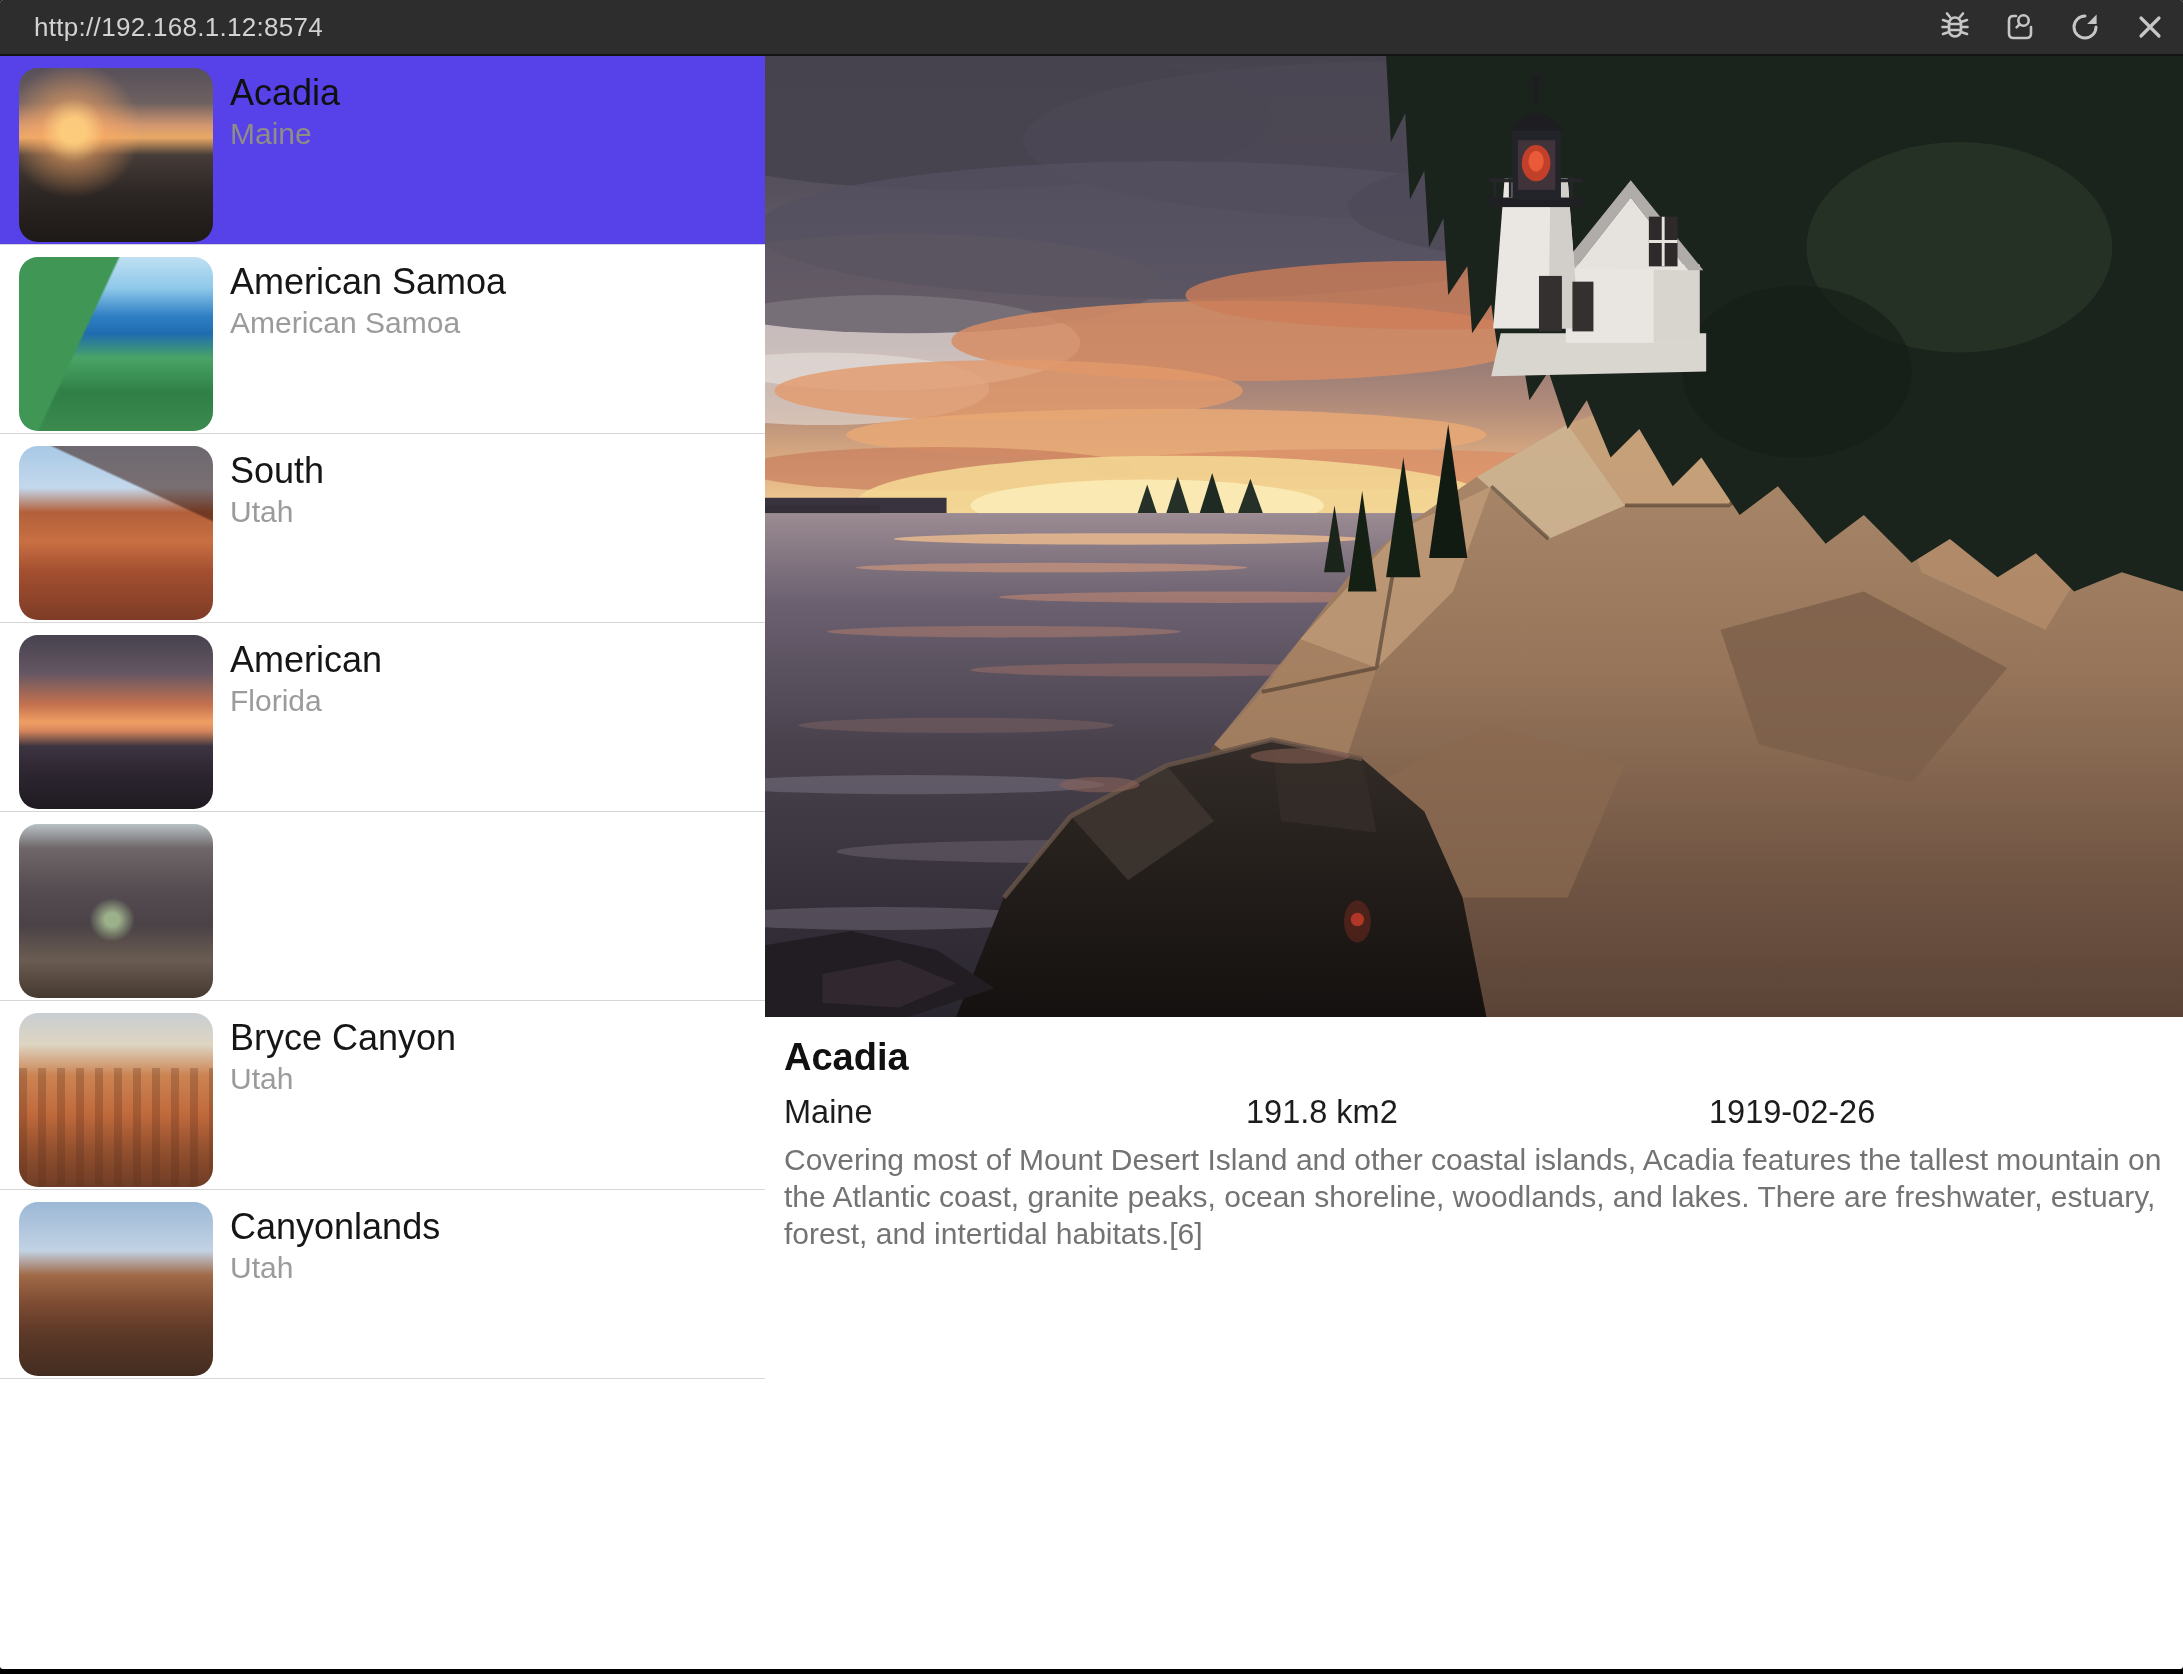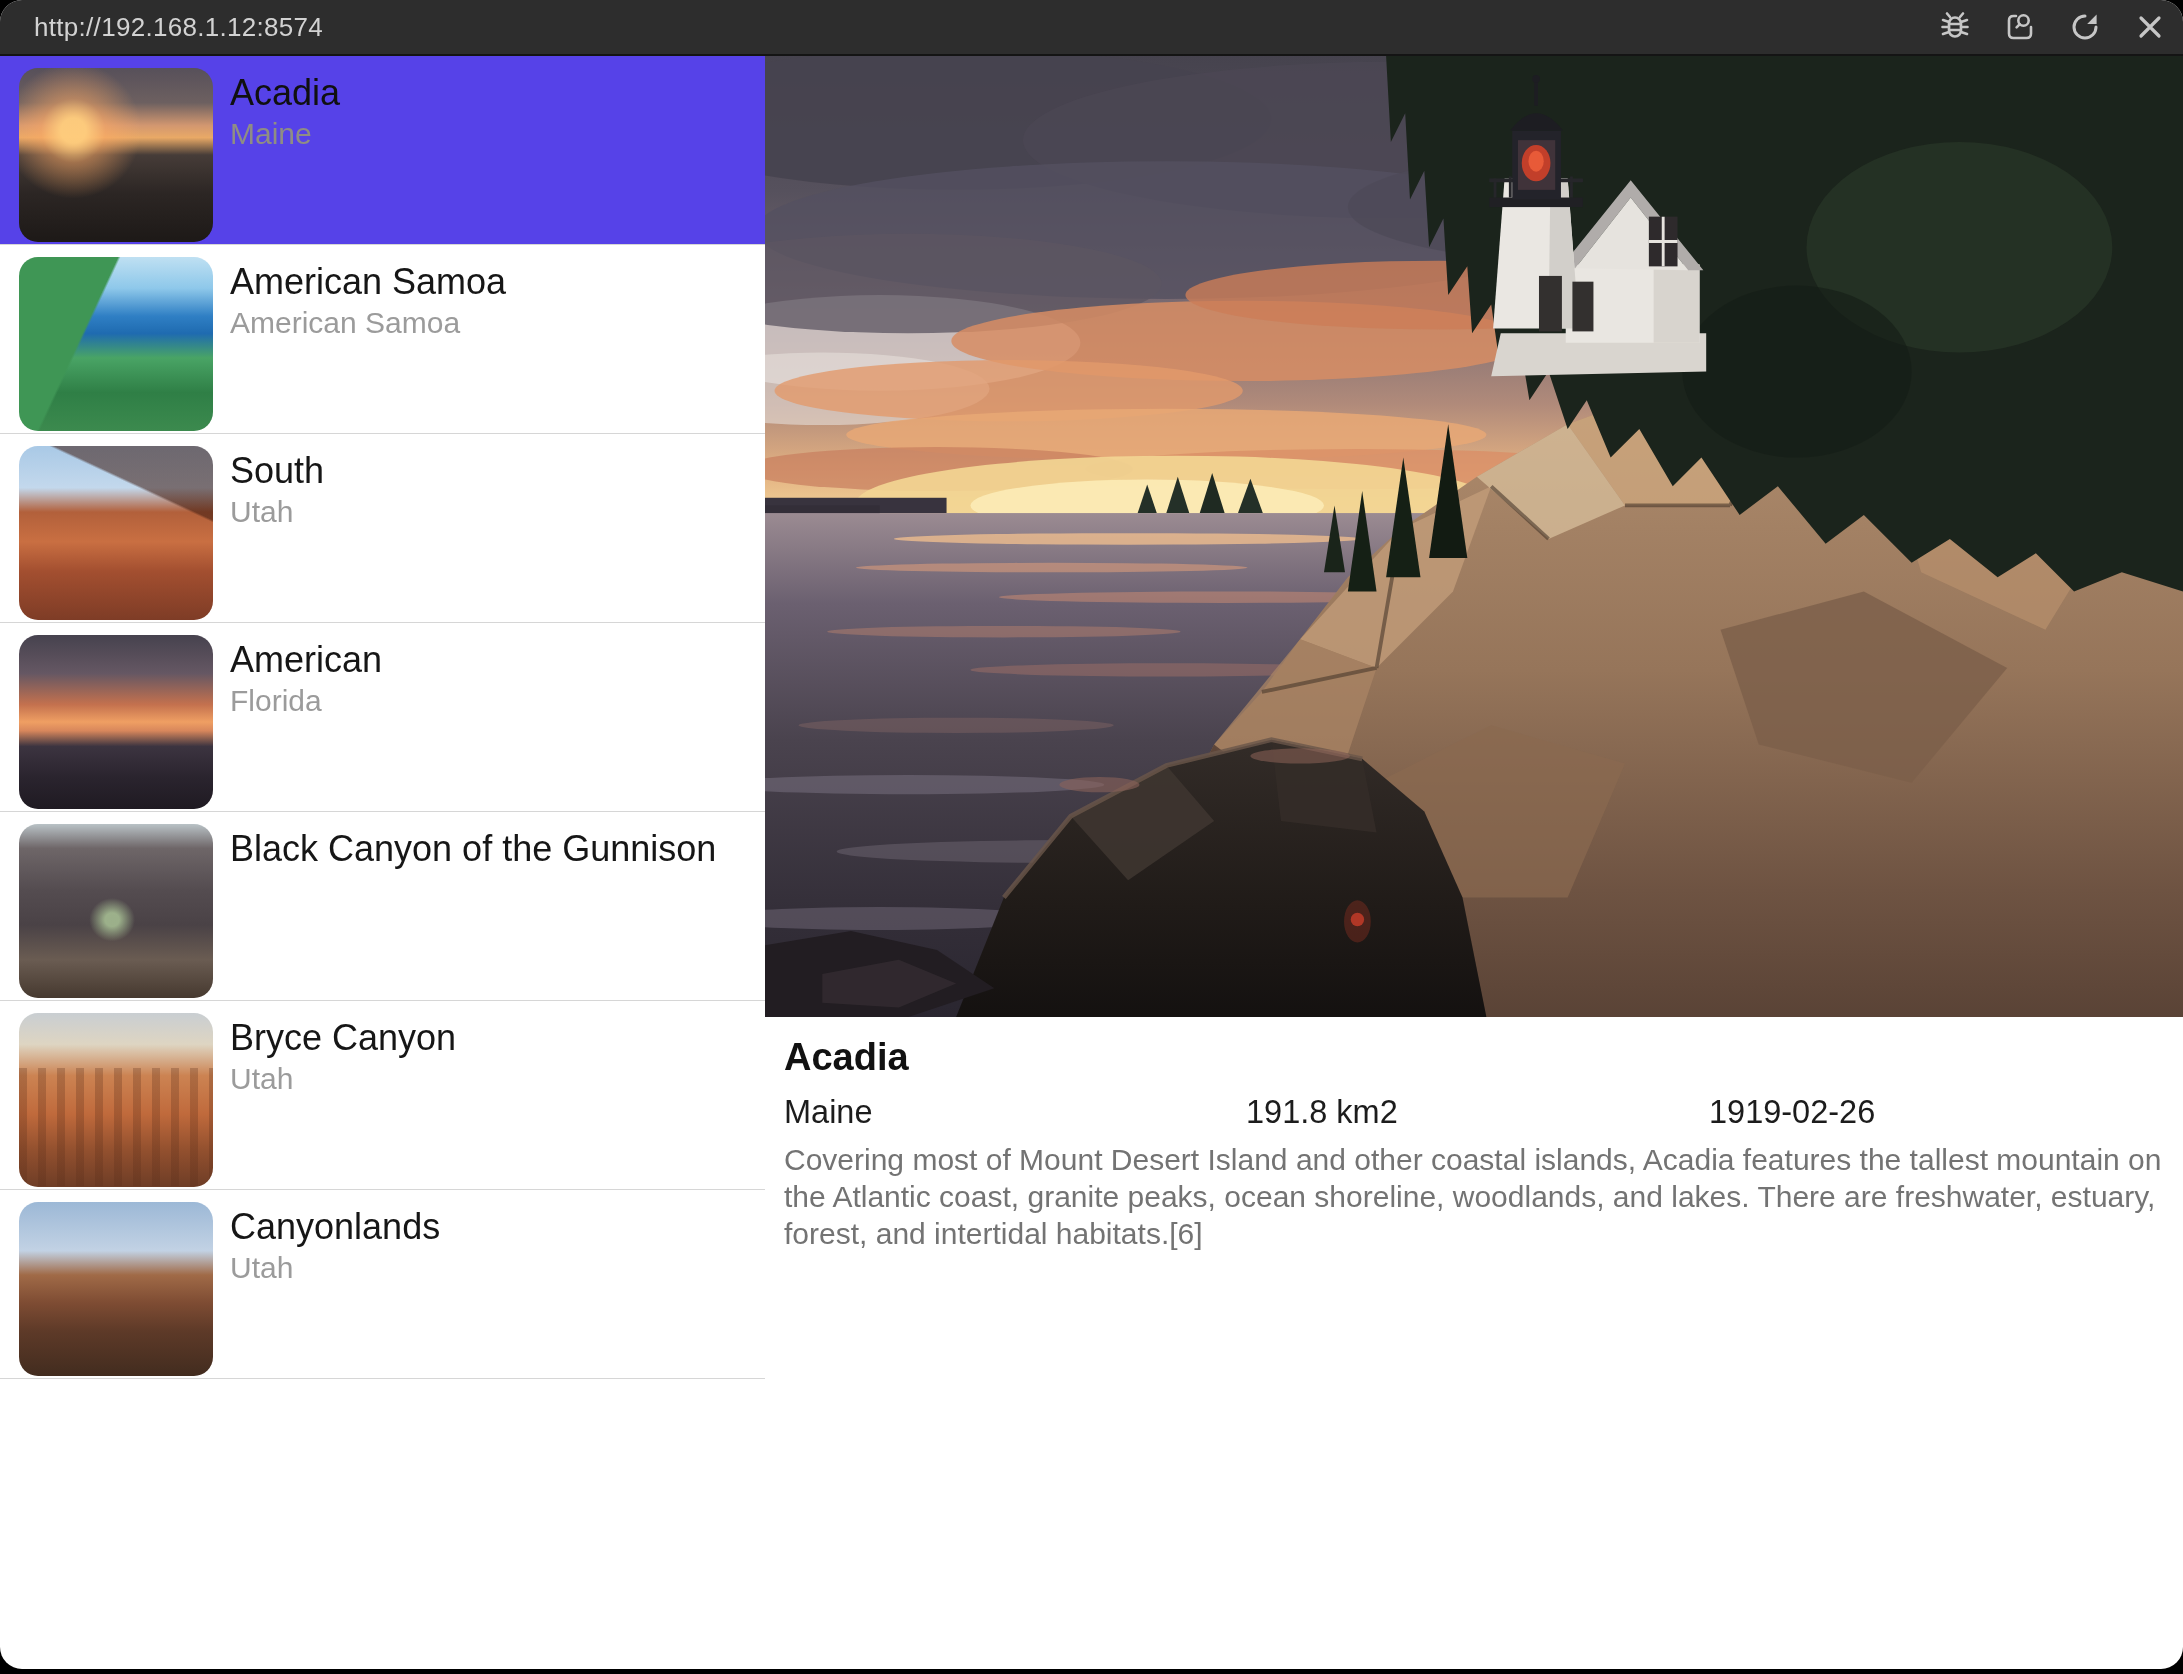--- a/index.html
+++ b/index.html
@@ -1,17 +1,17 @@
 <!DOCTYPE html>
 <html><head>
 <meta charset="utf-8">
 <style>
   html,body{margin:0;padding:0;background:#000;width:2183px;height:1675px;overflow:hidden;
     font-family:"Liberation Sans",sans-serif;-webkit-font-smoothing:antialiased;}
-  .window{position:absolute;top:0;left:0;width:2183px;height:1669px;border-radius:22px;
+  .window{position:absolute;top:0;left:0;width:2183px;height:1669px;border-radius:3px;
     overflow:hidden;background:#ffffff;}
   
   .topbar{height:54px;background:#2d2d2d;border-bottom:2.9px solid #141414;
     display:flex;align-items:center;}
   .url{color:#d2d2d2;font-size:26px;margin-left:34px;letter-spacing:0.3px;white-space:nowrap;}
   .topbar-icons{margin-left:auto;display:flex;align-items:center;gap:29px;margin-right:15.3px;}
   .tb-btn{width:36px;height:36px;background:none;border:none;padding:0;color:#c6c6c6;cursor:pointer;}
   .tb-btn svg{width:36px;height:36px;display:block;}
   
   .content{display:flex;height:1532px;}
@@ -131,21 +131,20 @@
         <div class="thumb thumb-biscayne"></div>
         <div class="texts">
           <div class="park-title">American</div>
           <div class="park-sub">Florida</div>
         </div>
       </div>
 
       <div class="park-item">
         <div class="thumb thumb-black-canyon"></div>
         <div class="texts">
-          <div class="park-title">Black Canyon of the Gunnison</div>
         </div>
       </div>
 
       <div class="park-item">
         <div class="thumb thumb-bryce-canyon"></div>
         <div class="texts">
           <div class="park-title">Bryce Canyon</div>
           <div class="park-sub">Utah</div>
         </div>
       </div>

